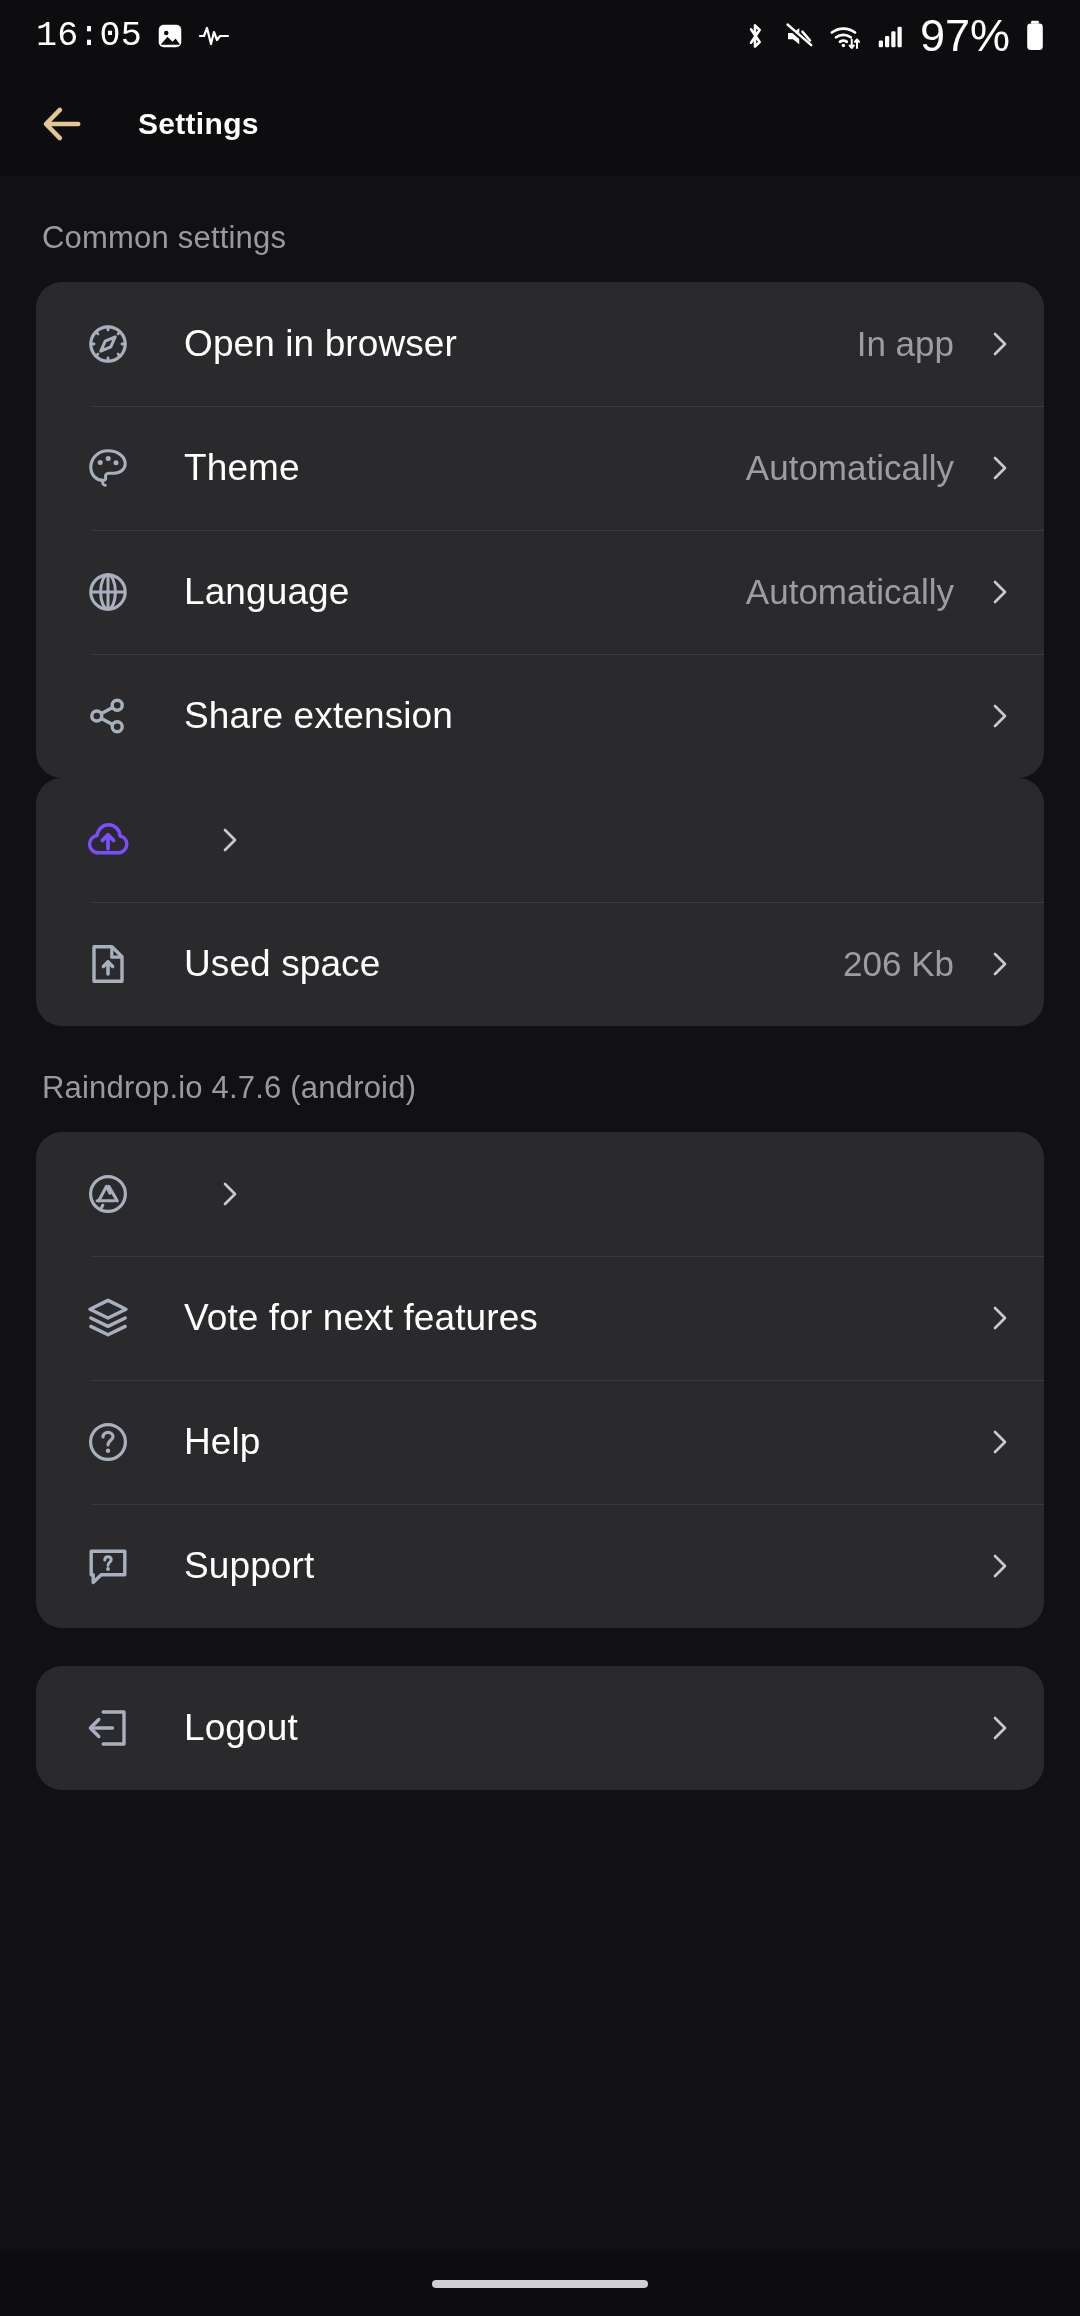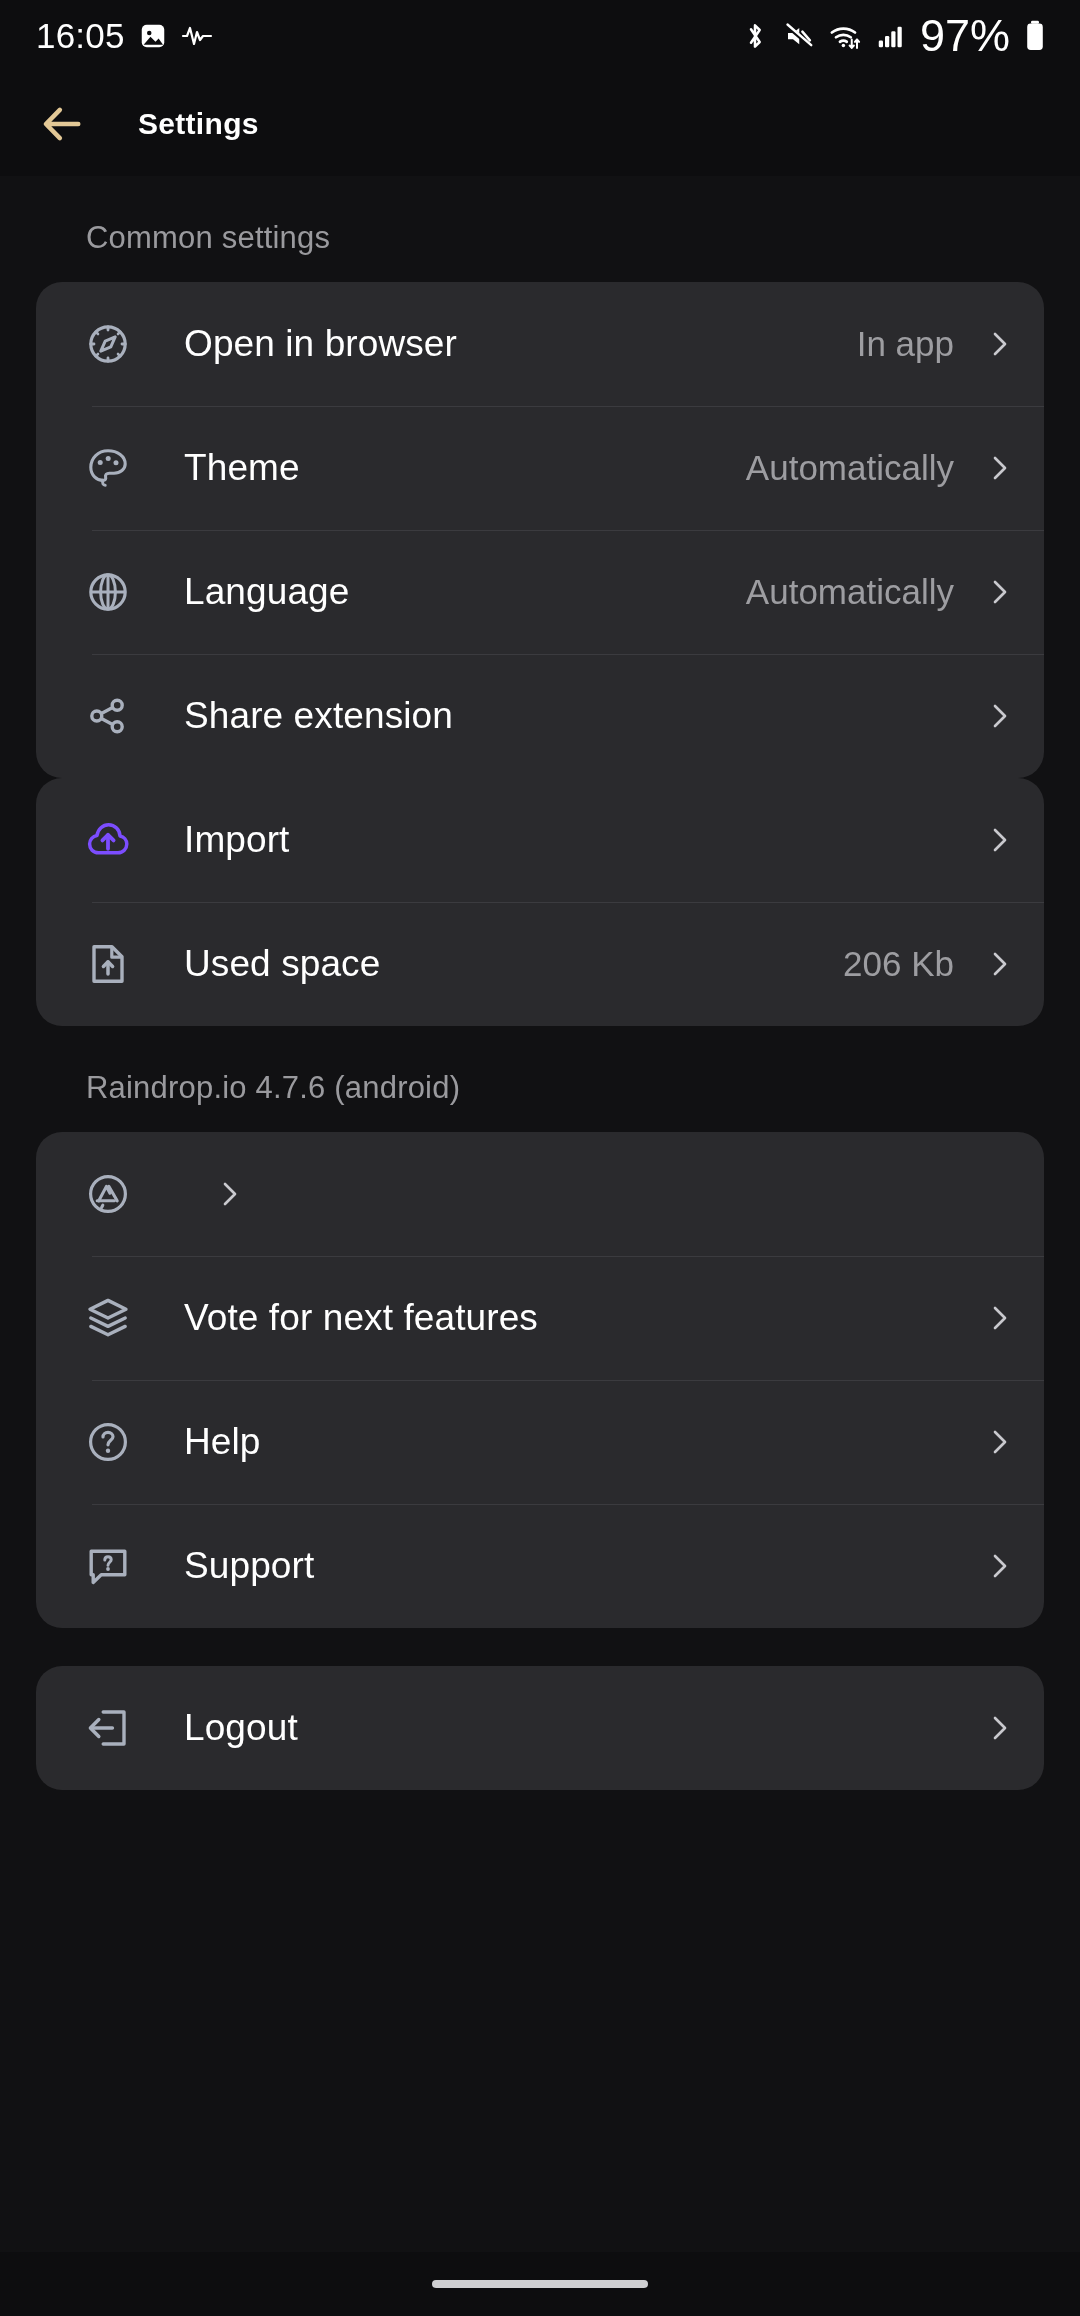--- a/index.html
+++ b/index.html
@@ -12,21 +12,21 @@
   .screen { width:1080px; height:2316px; position:relative; background:#0d0d0f; display:flex; flex-direction:column; }
 
   
   .statusbar {
     height:72px; flex:0 0 72px;
     display:flex; align-items:center; justify-content:space-between;
     padding:0 34px 0 36px;
     background:#0d0d0f;
   }
   .sb-left { display:flex; align-items:center; gap:13px; }
-  .sb-clock { color:#ffffff; font-size:35px; letter-spacing:0.2px; }
+  .sb-clock { color:#ffffff; font-size:35px; letter-spacing:0.2px;font-family:Liberation Mono, monospace; }
   .sb-right { display:flex; align-items:center; gap:14px; }
   .sb-batt-text { color:#ffffff; font-size:45px; letter-spacing:0px; margin-left:2px; }
   .ico { display:block; }
 
   
   .header {
     height:104px; flex:0 0 104px;
     display:flex; align-items:center;
     padding-left:34px; gap:48px;
     background:#0d0d0f;
@@ -34,21 +34,20 @@
   .back-btn { width:56px; height:56px; display:flex; align-items:center; justify-content:center; cursor:pointer; }
   .page-title { color:#ffffff; font-size:30px; font-weight:bold; letter-spacing:0.3px; }
 
   
   .content { flex:1 1 auto; background:#111113; padding:0 0 0 0; position:relative; overflow:hidden; }
 
   .section-label {
     color:#9a9a9e; font-size:31px;
     padding:44px 0 26px 42px;
     letter-spacing:0.2px;
-    margin-left:44px;
   }
 
   .card {
     margin:0 36px;
     background:#2a2a2d;
     border-radius:26px;
     overflow:hidden;
   }
 
   .row {
@@ -236,21 +235,20 @@
     <div class="card">
 
       <div class="row">
         <span class="row-icon">
           <svg class="ico" width="48" height="48" viewBox="0 0 24 24">
             <path d="M7.2 18.4 C4.6 18.4 2.8 16.4 2.8 14 C2.8 11.8 4.4 10 6.5 9.7 C7 6.6 9.4 4.4 12.3 4.4 C15.4 4.4 17.9 6.9 18 10 C20 10.4 21.4 12 21.4 14 C21.4 16.4 19.5 18.4 17 18.4 Z" stroke="#7c4dff" stroke-width="1.75" fill="none" stroke-linejoin="round"></path>
             <path d="M12 16.4 L12 9.6" stroke="#7c4dff" stroke-width="1.9" stroke-linecap="round"></path>
             <path d="M9.2 12.2 L12 9.4 L14.8 12.2" stroke="#7c4dff" stroke-width="1.9" fill="none" stroke-linecap="round" stroke-linejoin="round"></path>
           </svg>
         </span>
-        <span class="row-label">Import</span>
         <span class="row-value"></span>
         <span class="row-chevron">
           <svg class="ico" width="32" height="32" viewBox="0 0 24 24">
             <path d="M9 4.5 L16.5 12 L9 19.5" stroke="#c9c9ce" stroke-width="2" fill="none" stroke-linecap="round" stroke-linejoin="round"></path>
           </svg>
         </span>
       </div>
 
 
       <div class="row">

